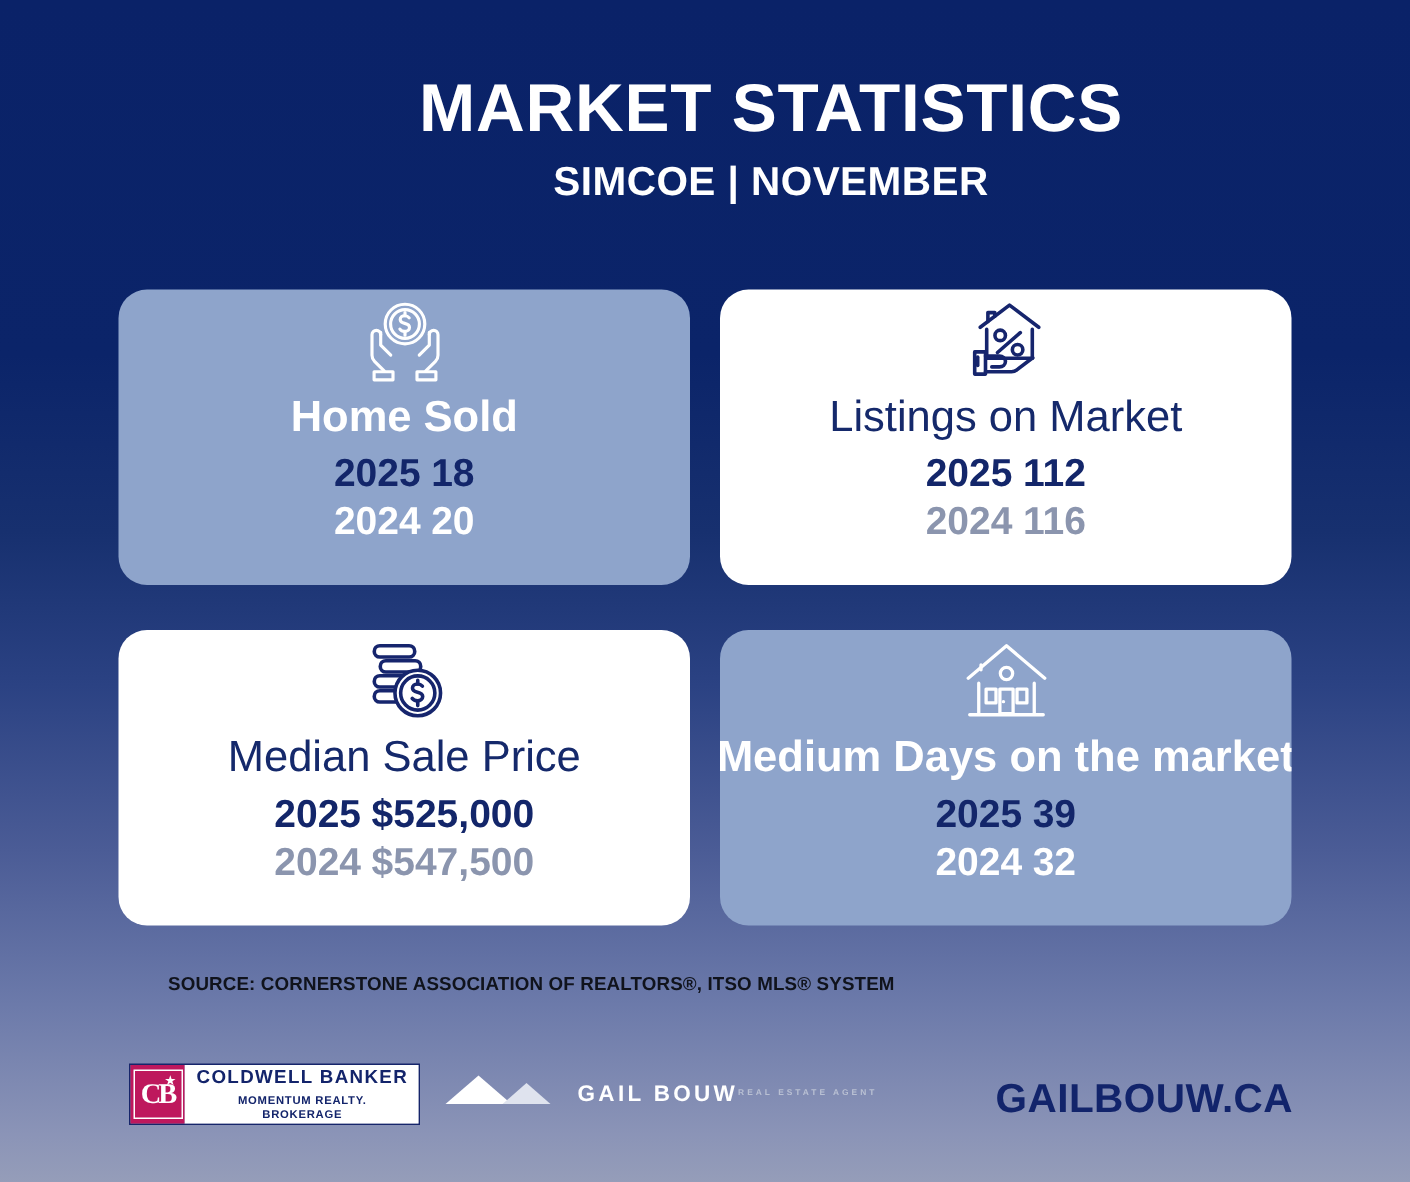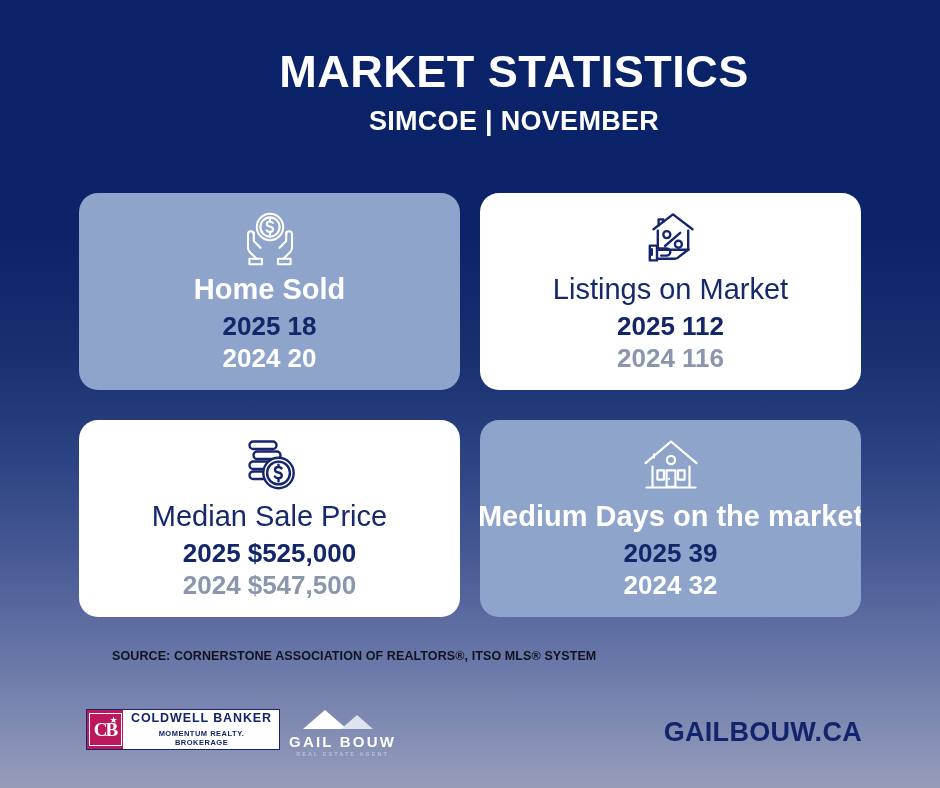--- a/index.html
+++ b/index.html
@@ -63,21 +63,21 @@
     display: grid;
     grid-template-columns: 381px 381px;
     grid-template-rows: 197px 197px;
     column-gap: 20px;
     row-gap: 30px;
   }
 
   .card {
     border-radius: 19px;
     box-sizing: border-box;
-    padding: 13px 14px 10px 14px;
+    padding: 2px 14px 10px 14px;
     display: flex;
     flex-direction: column;
     align-items: center;
     justify-content: flex-start;
     overflow: hidden;
   }
   .card.tinted { background: #8ea4cb; }
   .card.white  { background: #ffffff; border-radius: 19px; }
 
   .card-icon {
@@ -214,21 +214,21 @@
     font-weight: bold;
     letter-spacing: 0.5px;
     line-height: 1.22;
     text-align: center;
   }
 
   
   .gb-logo {
     margin-left: 9px;
     display: flex;
-    flex-direction: column;
+    flex-direction: row;
     align-items: center;
     justify-content: flex-start;
     height: 40px;
     padding-bottom: 1px;
   }
   .gb-peaks { margin-bottom: 1px; }
   .gb-name {
     color: #ffffff;
     font-size: 15px;
     font-weight: bold;

